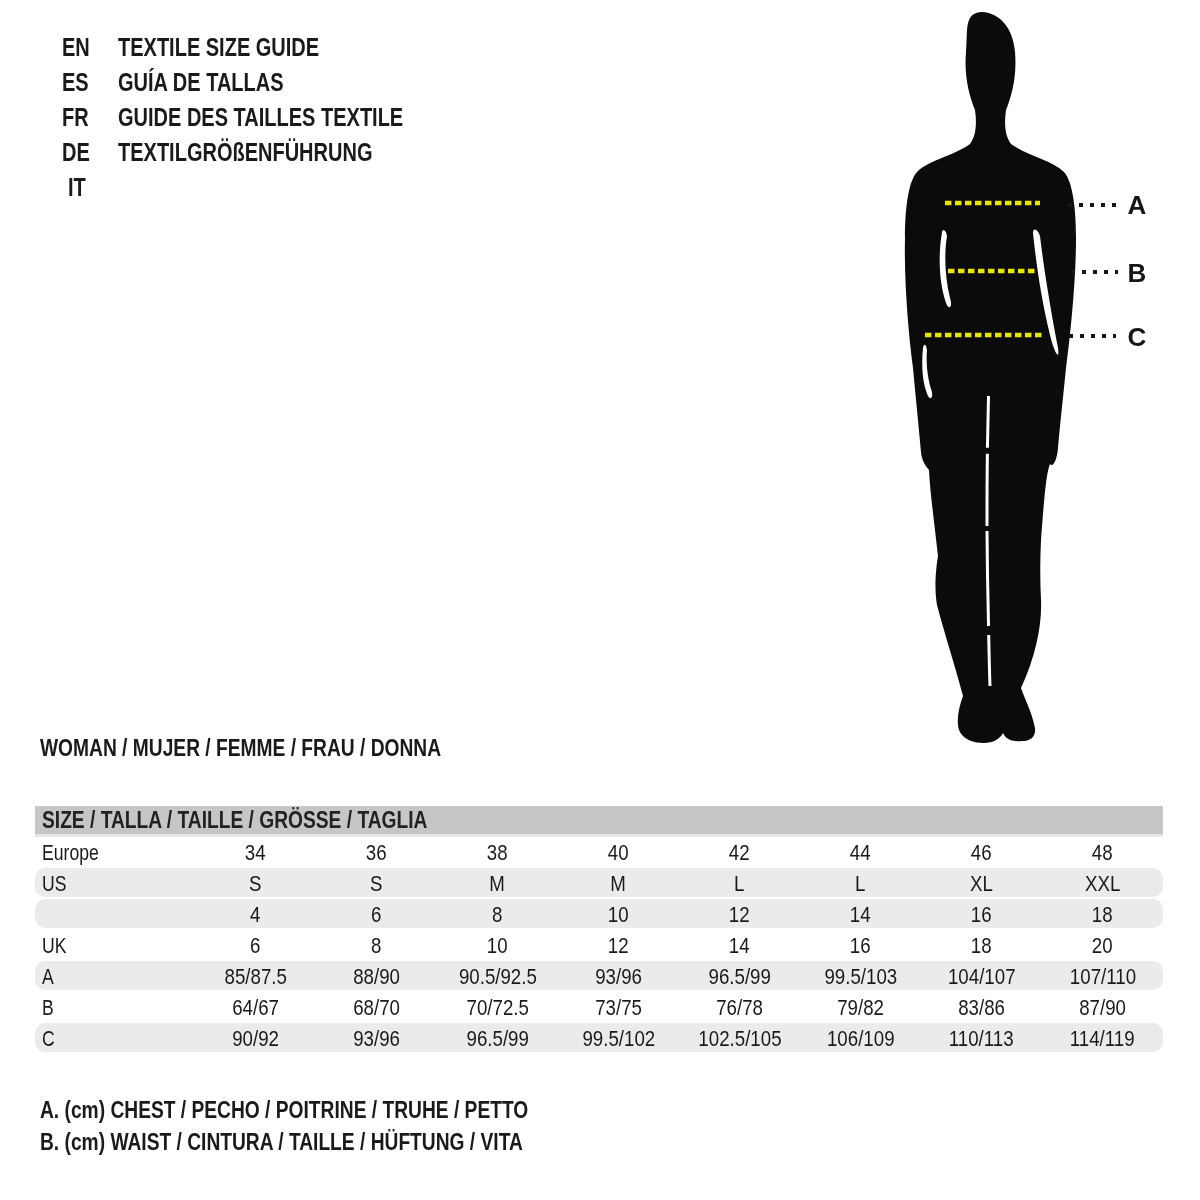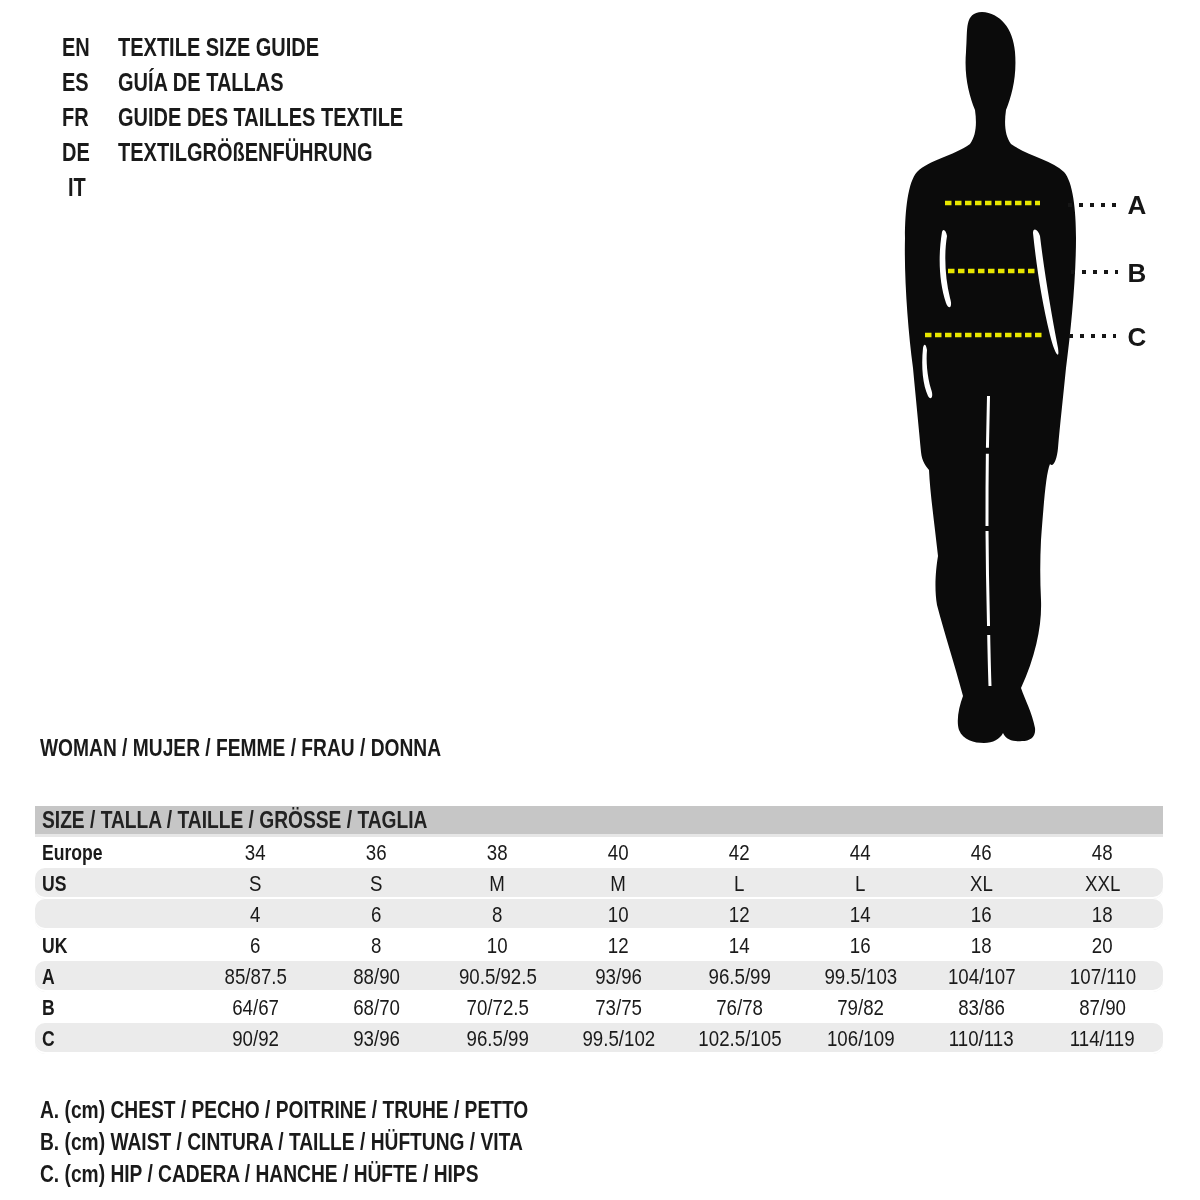--- a/index.html
+++ b/index.html
@@ -23,21 +23,21 @@
   
   .section-title{position:absolute;left:40px;top:734px;font-size:24px;font-weight:bold;}
 
   
   .size-table{position:absolute;left:35px;top:786px;width:1128px;margin-top:20px;}
   .t-header{height:31px;background:#c6c6c6;border-bottom:3px solid #e6e6e6;
     display:flex;align-items:center;padding-left:7px;box-sizing:border-box;
     font-size:24px;font-weight:bold;color:#222;}
   .t-row{display:flex;height:31px;align-items:center;}
   .t-row.shaded{background:#ebebeb;box-shadow:inset 0 -2px 0 #ffffff;border-radius:10px;}
-  .t-label{width:153px;padding-left:7px;font-size:22px;font-weight:bold;}
+  .t-label{width:153px;padding-left:7px;font-size:22px;font-weight:normal;}
   .t-cell{width:121px;text-align:center;font-size:22px;font-weight:normal;}
   .cellv{display:inline-block;transform:scaleX(0.85);transform-origin:50% 50%;white-space:nowrap;}
 
   
   .legend{position:absolute;left:40px;top:1092px;}
   .legend-row{height:32px;display:flex;align-items:flex-end;font-size:24px;font-weight:bold;}
 </style>
 </head>
 <body>
 
@@ -212,16 +212,13 @@
   </div>
 </div>
 
 <div class="legend">
   <div class="legend-row">
     <span class="cond">A. (cm) CHEST / PECHO / POITRINE / TRUHE / PETTO</span>
   </div>
   <div class="legend-row">
     <span class="cond">B. (cm) WAIST / CINTURA / TAILLE / HÜFTUNG / VITA</span>
   </div>
-  <div class="legend-row">
-    <span class="cond">C. (cm) HIP / CADERA / HANCHE / HÜFTE / HIPS</span>
-  </div>
 </div>
 
 </body></html>

